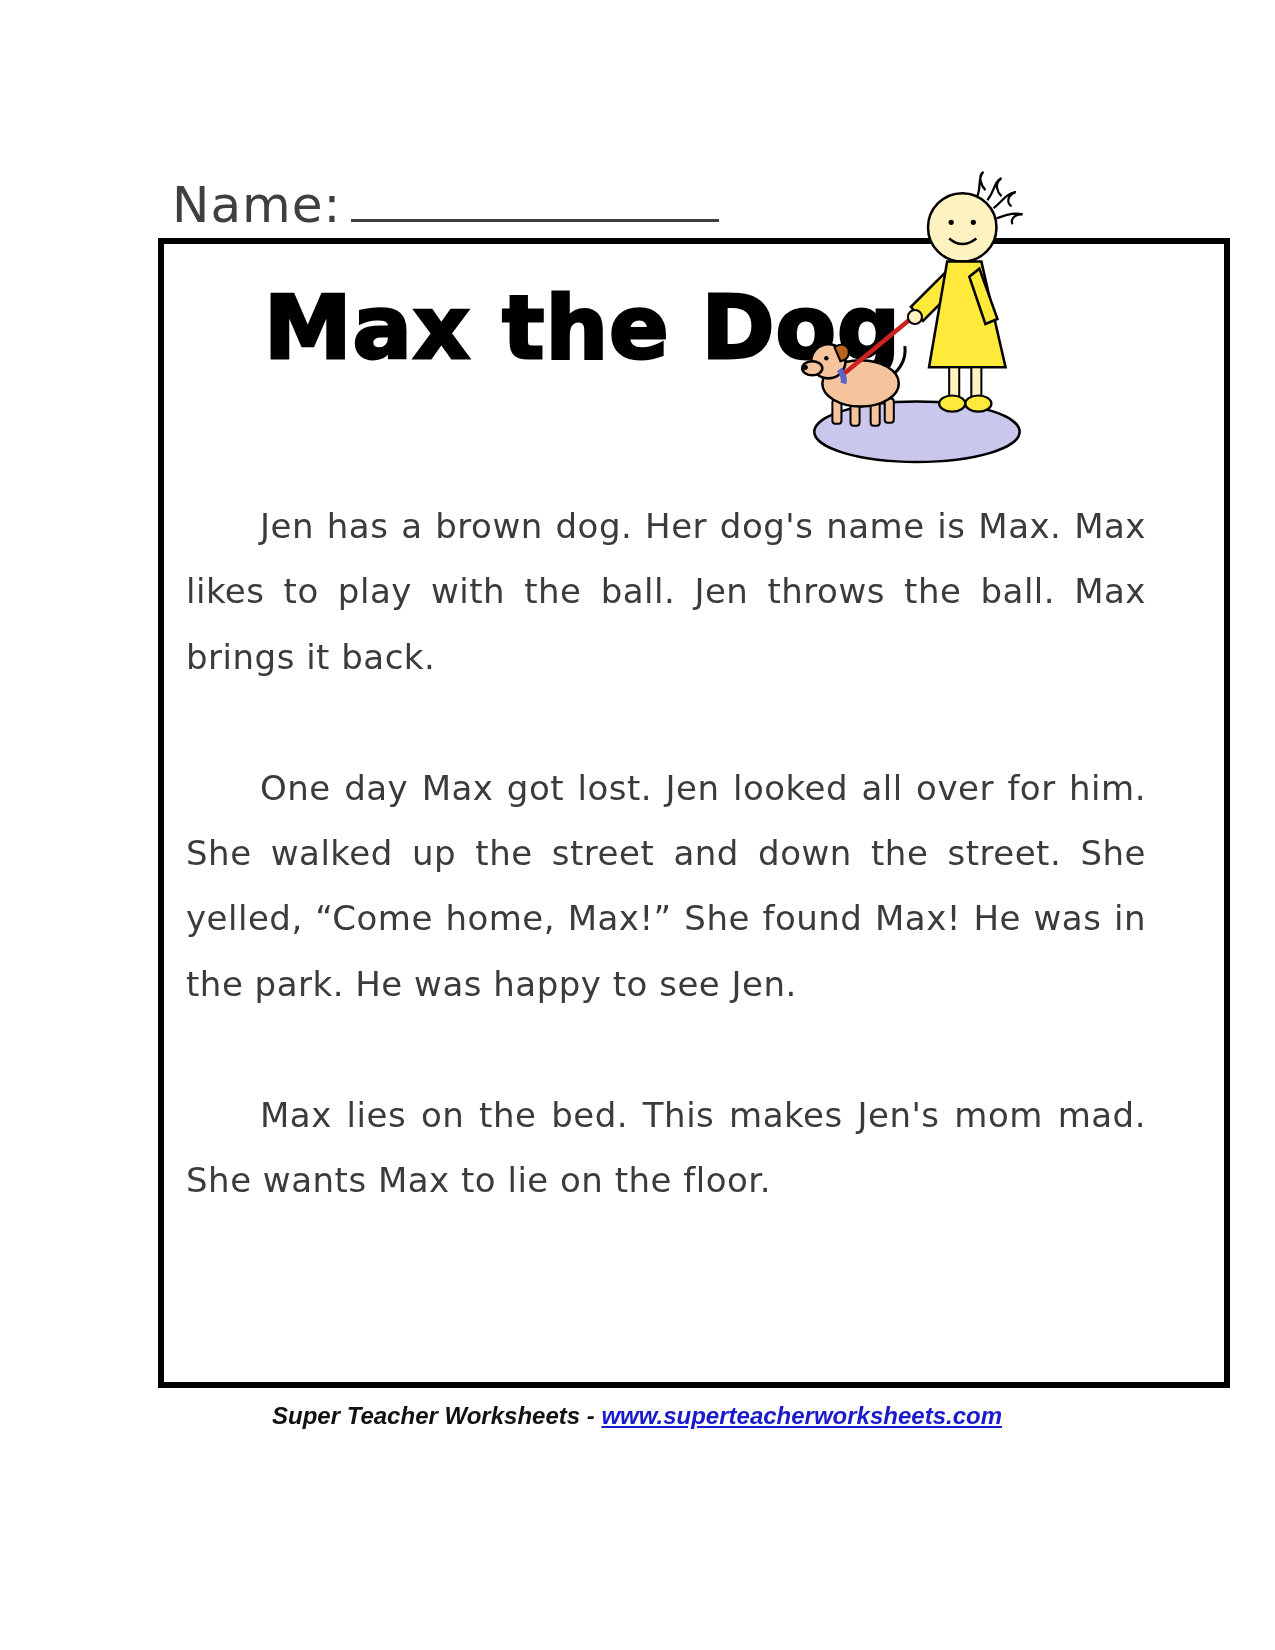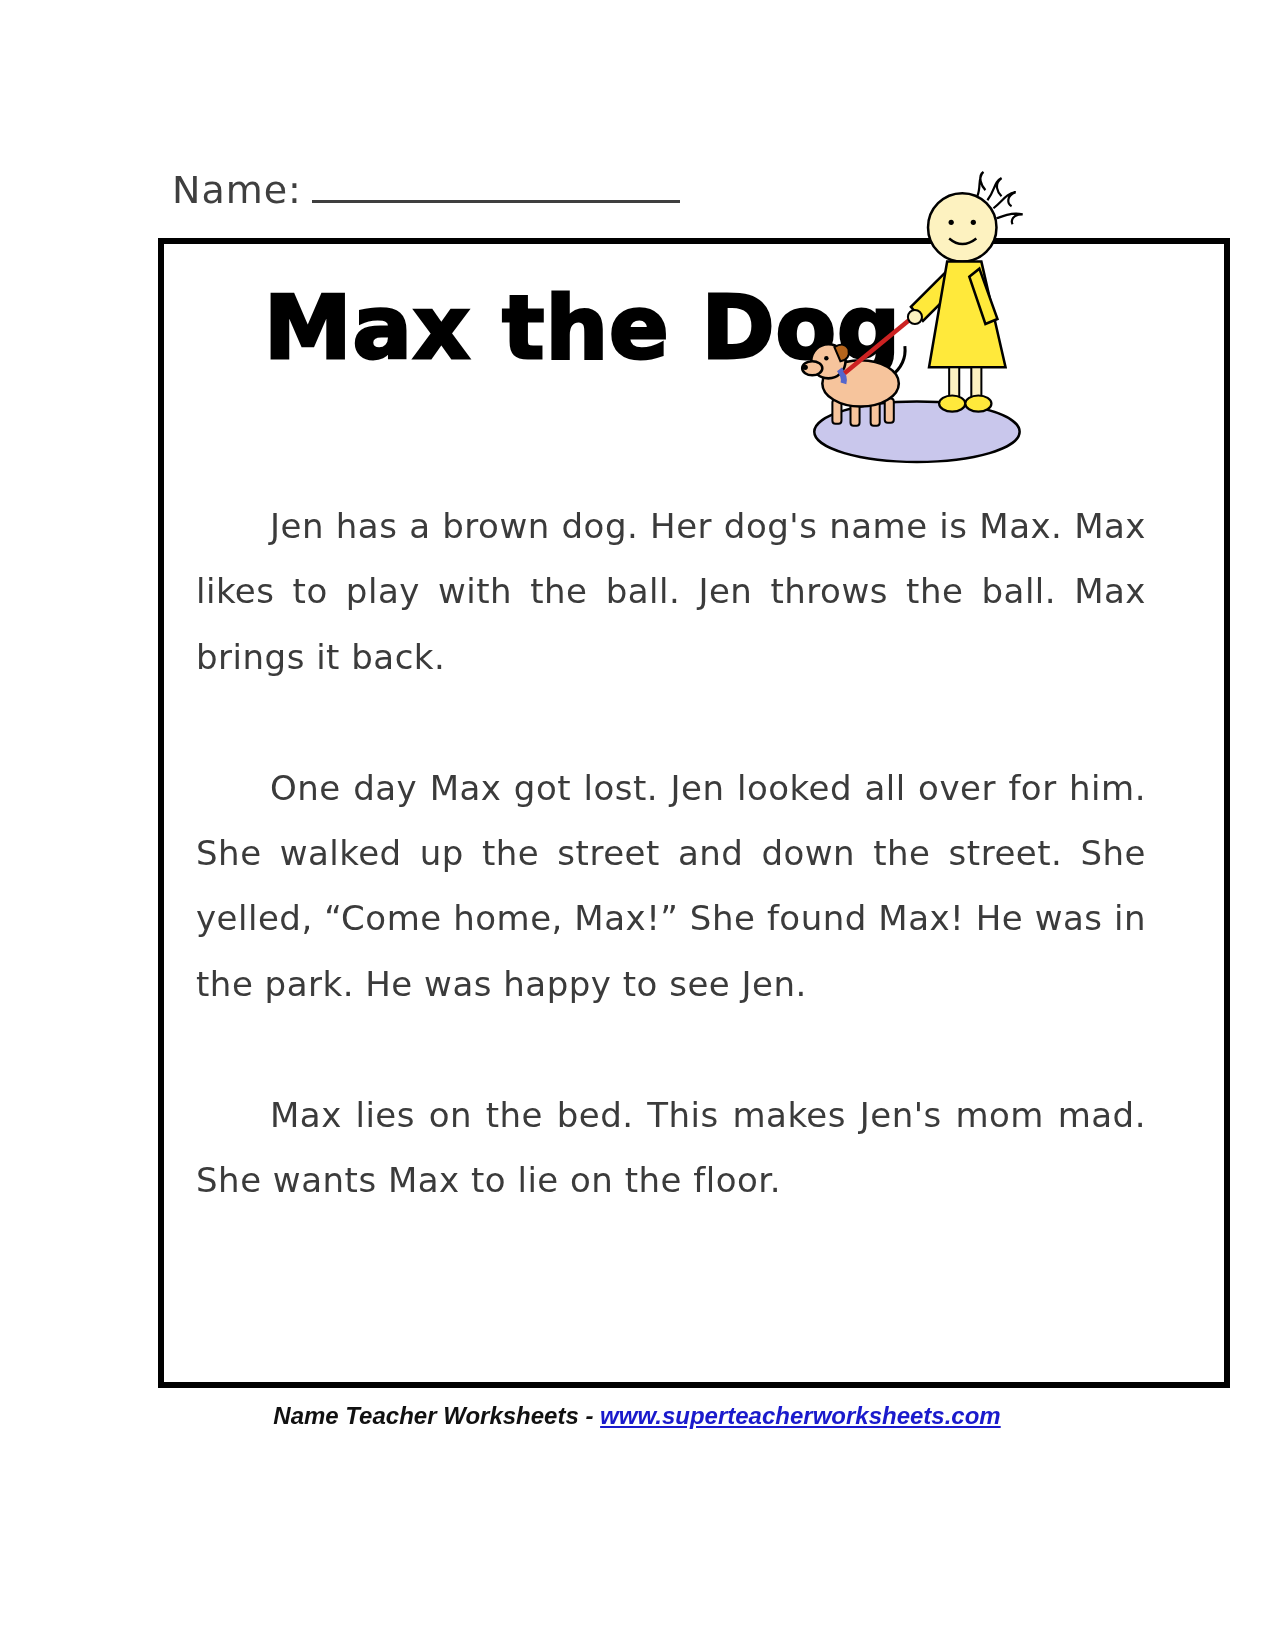--- a/index.html
+++ b/index.html
@@ -7,22 +7,22 @@
   body {
     width: 1275px; height: 1650px;
     position: relative;
     font-family: "DejaVu Sans", "Liberation Sans", sans-serif;
     color: #3b3b3b;
     overflow: hidden;
   }
 
   .name-row {
     position: absolute;
-    left: 172px; top: 168px;
-    font-size: 38px;
+    left: 172px; top: 176px;
+    font-size: 50px;
     color: #3f3f3f;
     letter-spacing: 1px;
   }
   .name-underline {
     display: inline-block;
     width: 368px;
     border-bottom: 3px solid #3f3f3f;
     height: 34px;
     margin-left: 10px;
     vertical-align: baseline;
@@ -44,21 +44,21 @@
     color: #000000;
     letter-spacing: 1px;
     -webkit-text-stroke: 3px #000;
     font-family: "DejaVu Sans", sans-serif;
   }
 
   .story {
     position: absolute;
     left: 0; top: 250px;
     width: 100%;
-    padding: 0 78px 0 32px;
+    padding: 0 78px 0 22px;
   }
   .story p {
     font-size: 34px;
     line-height: 1.92;
     text-align: justify;
     text-indent: 74px;
     margin-bottom: 66px;
     color: #3b3b3b;
     letter-spacing: 0.5px;
   }
@@ -149,14 +149,14 @@
   <path d="M180 98 L198 148 L186 153 L170 106 Z" fill="#ffe93b" stroke="#000" stroke-width="2.5"></path>
 
   <rect x="150" y="196" width="10" height="30" fill="#fdf2c0" stroke="#000" stroke-width="2"></rect>
   <rect x="172" y="196" width="10" height="30" fill="#fdf2c0" stroke="#000" stroke-width="2"></rect>
 
   <ellipse cx="153" cy="232" rx="13" ry="8" fill="#ffe93b" stroke="#000" stroke-width="2.2"></ellipse>
   <ellipse cx="179" cy="232" rx="13" ry="8" fill="#ffe93b" stroke="#000" stroke-width="2.2"></ellipse>
 </svg>
 
 <div class="footer">
-  <span>Name Teacher Worksheets - </span><a href="#">www.superteacherworksheets.com</a>
+  <span>Super Teacher Worksheets - </span><a href="#">www.superteacherworksheets.com</a>
 </div>
 
 </body></html>

